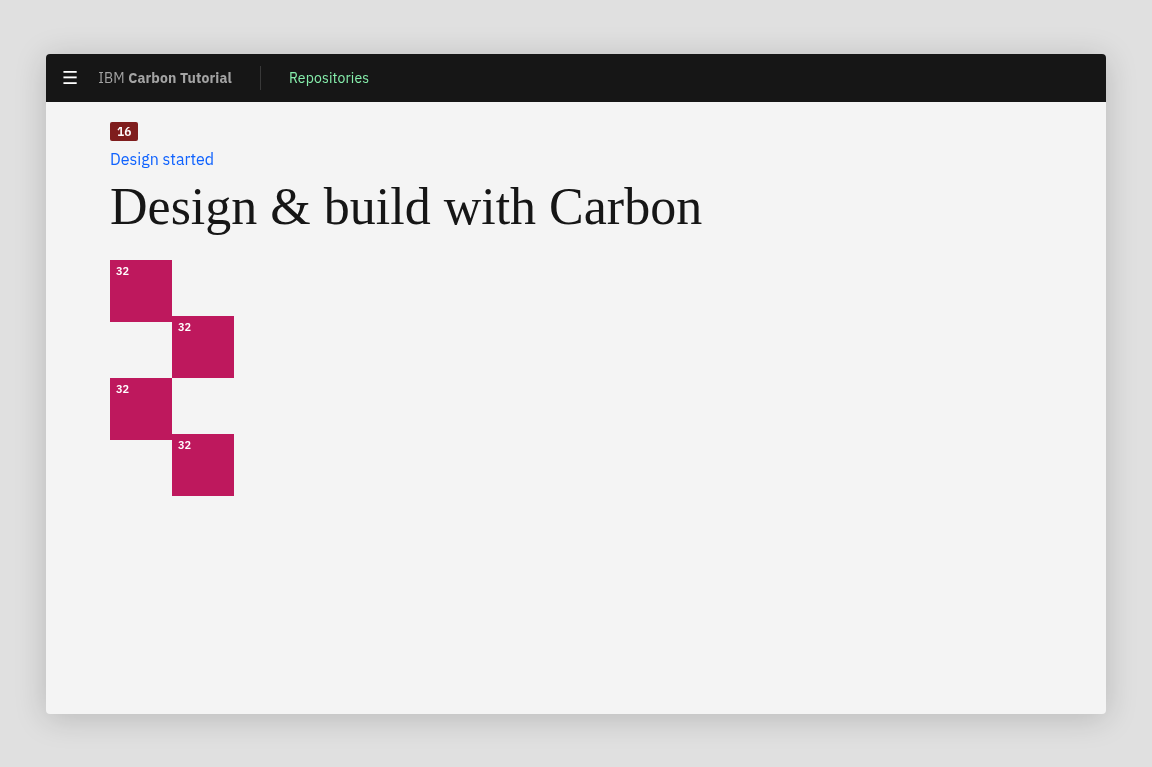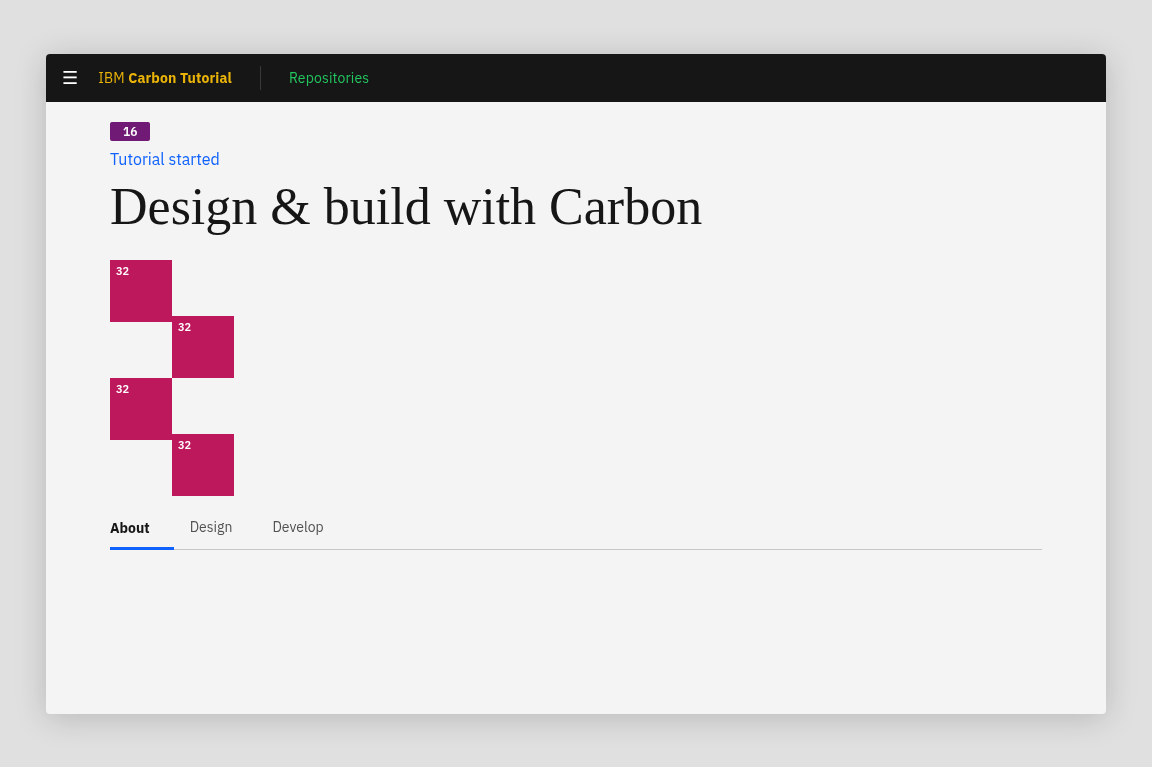--- a/index.html
+++ b/index.html
@@ -36,39 +36,39 @@
       color: #fff;
       font-size: 18px;
       cursor: pointer;
       margin-right: 20px;
       line-height: 1;
       display: flex;
       align-items: center;
     }
 
     .navbar-title {
-      color: #eab308;
+      color: #a3a3a3;
       font-size: 14px;
       font-weight: 400;
       letter-spacing: 0.01em;
     }
 
     .navbar-title strong {
       font-weight: 700;
     }
 
     .navbar-divider {
       width: 1px;
       height: 24px;
       background: #393939;
       margin: 0 28px;
     }
 
     .navbar-link {
-      color: #22c55e;
+      color: #86efac;
       font-size: 14px;
       font-weight: 400;
       cursor: pointer;
       letter-spacing: 0.01em;
     }
 
     
     .main-content {
       background: #f4f4f4;
       padding: 0;
@@ -76,25 +76,25 @@
     }
 
     
     .badge-row {
       padding: 20px 64px 0 64px;
       display: flex;
       align-items: center;
     }
 
     .badge {
-      background: #701a75;
+      background: #7f1d1d;
       color: #fff;
       font-size: 12px;
       font-weight: 600;
-      padding: 2px 13px;
+      padding: 2px 7px;
       border-radius: 2px;
       display: inline-block;
     }
 
     
     .getting-started {
       padding: 8px 64px 0 64px;
     }
 
     .getting-started a {
@@ -237,21 +237,21 @@
     <span class="navbar-link">Repositories</span>
   </nav>
 
   <div class="main-content">
 
     <div class="badge-row">
       <span class="badge">16</span>
     </div>
 
     <div class="getting-started">
-      <a href="#">Tutorial started</a>
+      <a href="#">Design started</a>
     </div>
 
     <div class="page-heading">
       <h1>Design &amp; build with Carbon</h1>
     </div>
 
     <div class="grid-pattern">
       <div class="blocks-container">
         <div class="block block-1">
           <span>32</span>
@@ -261,24 +261,17 @@
         </div>
         <div class="block block-3">
           <span>32</span>
         </div>
         <div class="block block-4">
           <span>32</span>
         </div>
       </div>
     </div>
 
-    <div class="tabs-section">
-      <div class="tabs-bar">
-        <div class="tab-item active">About</div>
-        <div class="tab-item">Design</div>
-        <div class="tab-item">Develop</div>
-      </div>
-    </div>
 
     <div class="bottom-space"></div>
 
   </div>
 </div>
 
 </body></html>

